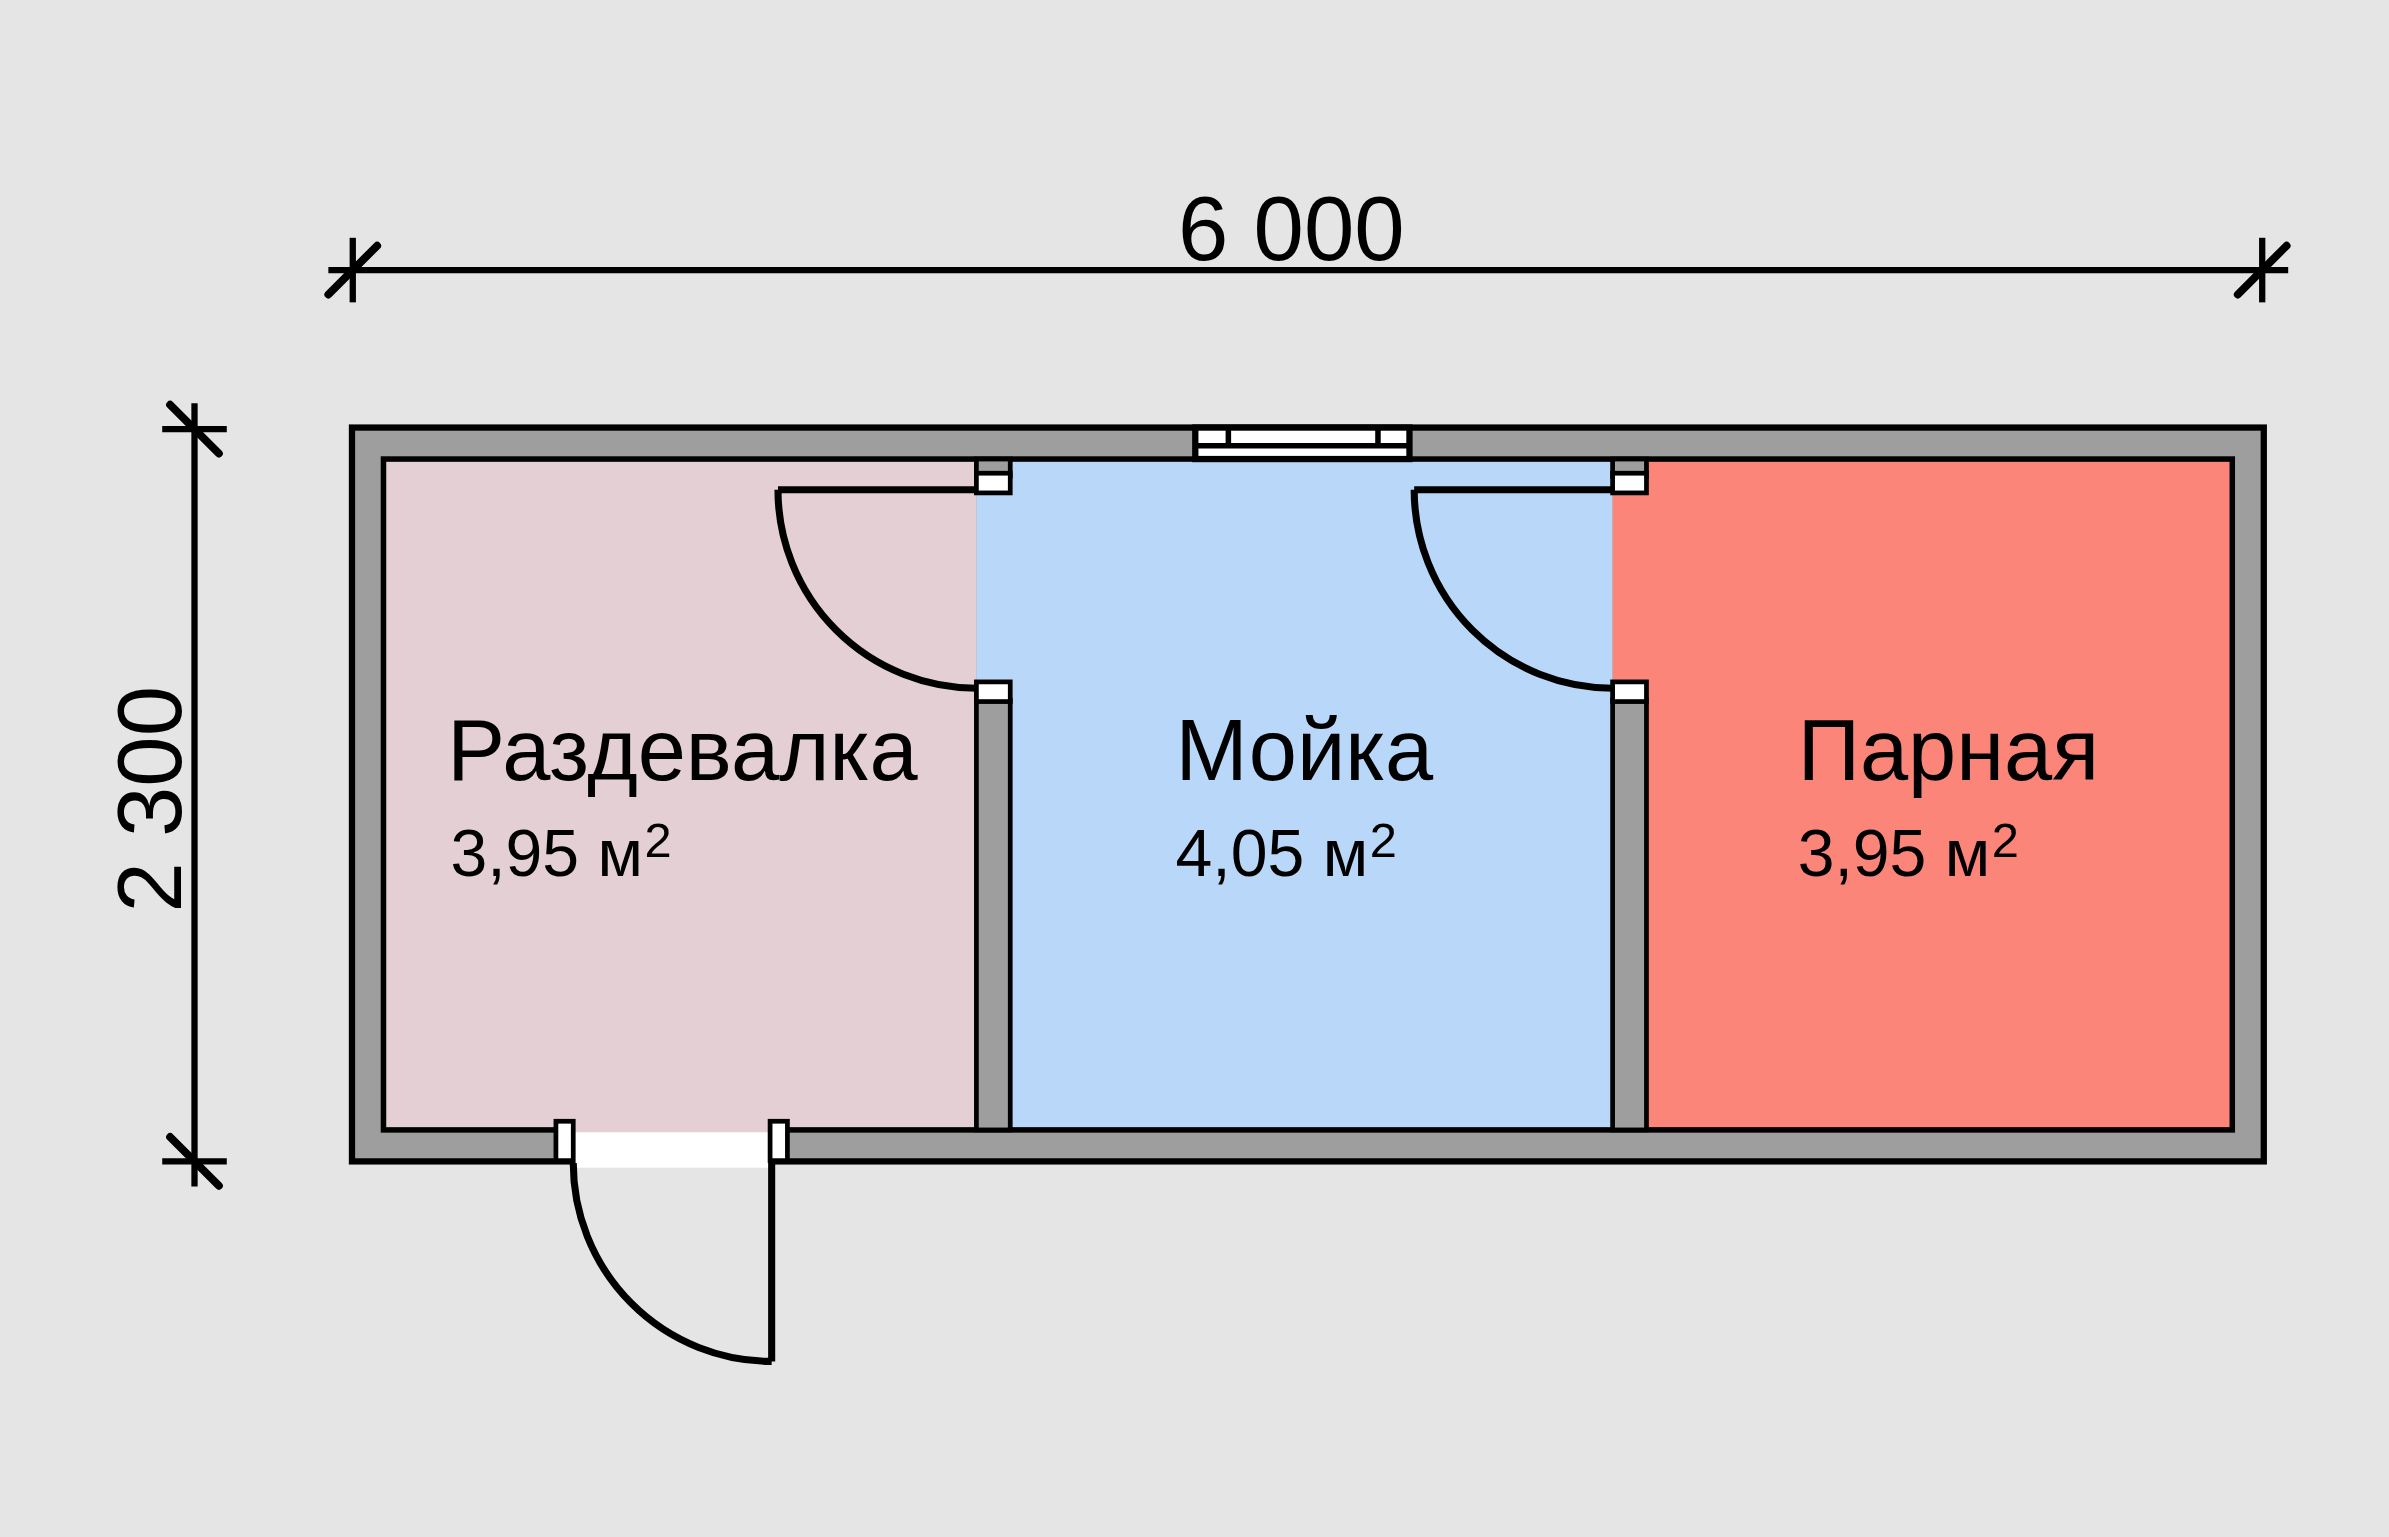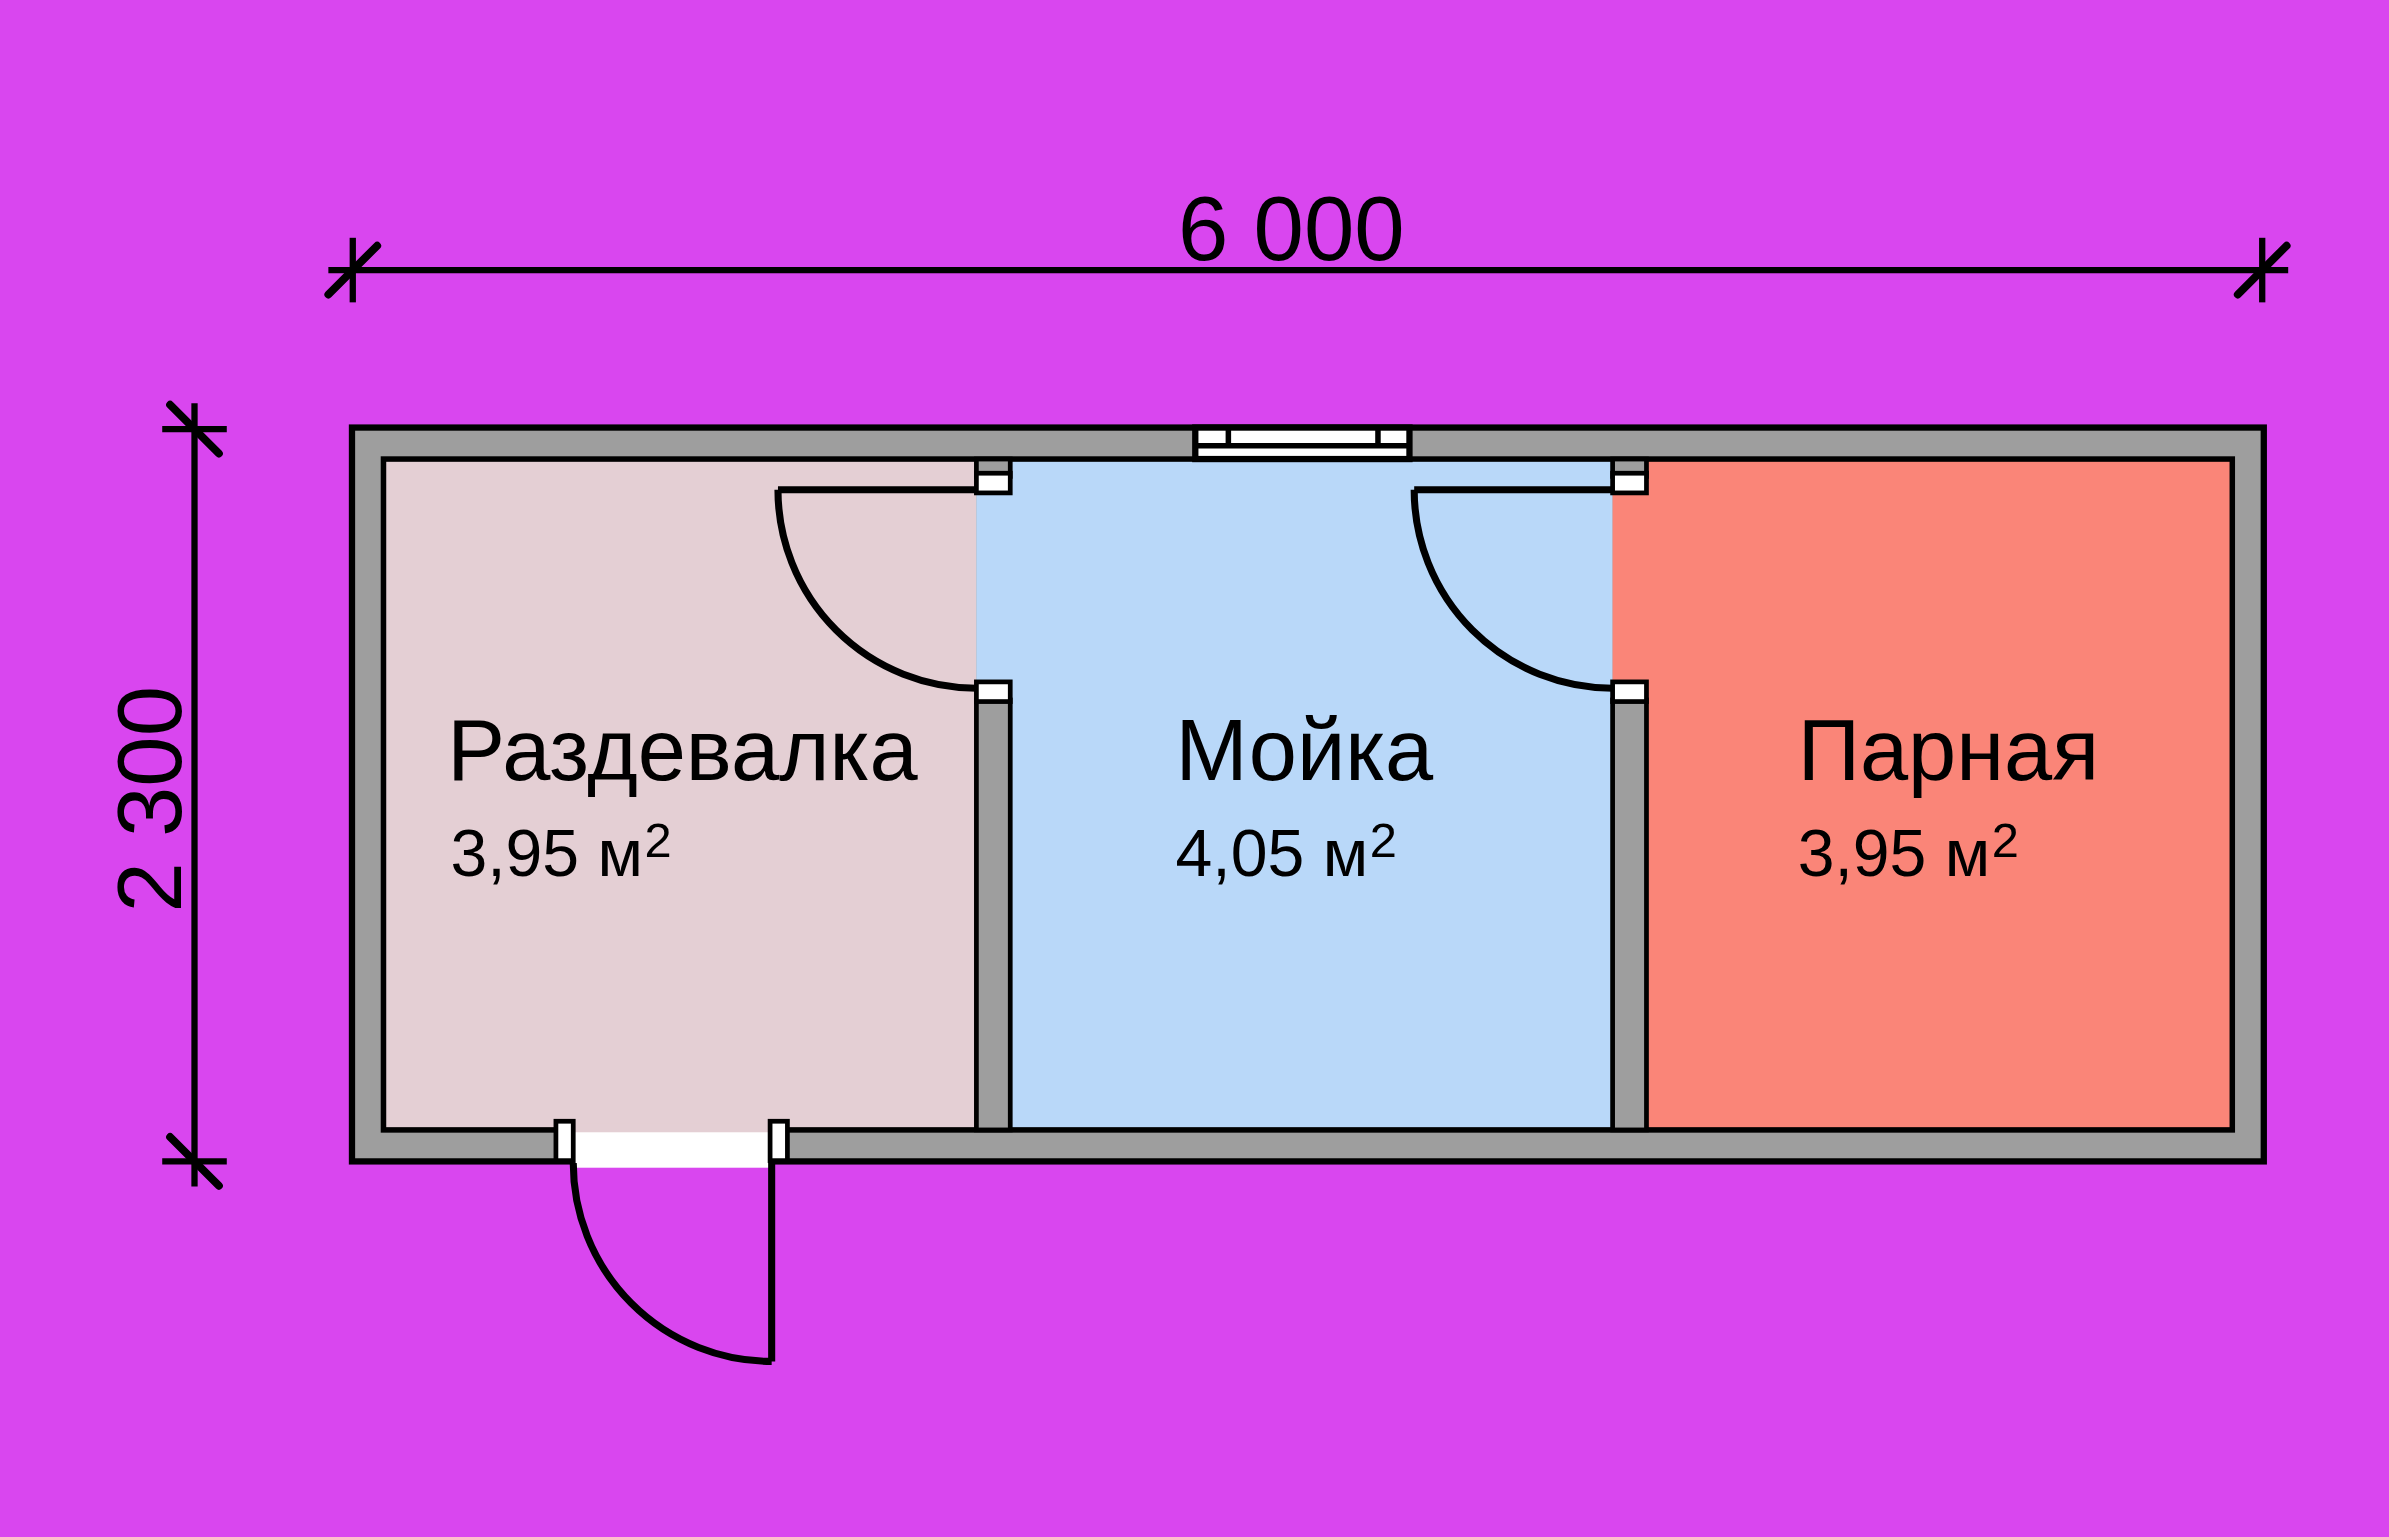--- a/index.html
+++ b/index.html
@@ -1,16 +1,16 @@
 <!DOCTYPE html>
 <html style="font-size:12.6px"><head>
 <meta charset="utf-8">
 <style>
   html,body{margin:0;padding:0;background:#ffffff;}
-  .page{width:2389px;height:1537px;background:#d946ef;position:relative;}
+  .page{width:2389px;height:1537px;background:#e5e5e5;position:relative;}
   svg{display:block;}
   .ln{stroke:#000000;fill:none;}
   .sw6{stroke-width:6;}
   .sw7{stroke-width:7;}
   .sw8{stroke-width:8;}
   .sw9{stroke-width:9;}
   .sw10{stroke-width:10;stroke-linecap:round;}
   .edge{stroke:#000000;}
   text{font-family:"Liberation Sans","DejaVu Sans",sans-serif;fill:#000000;}
   .room-name{font-size:110px;}

